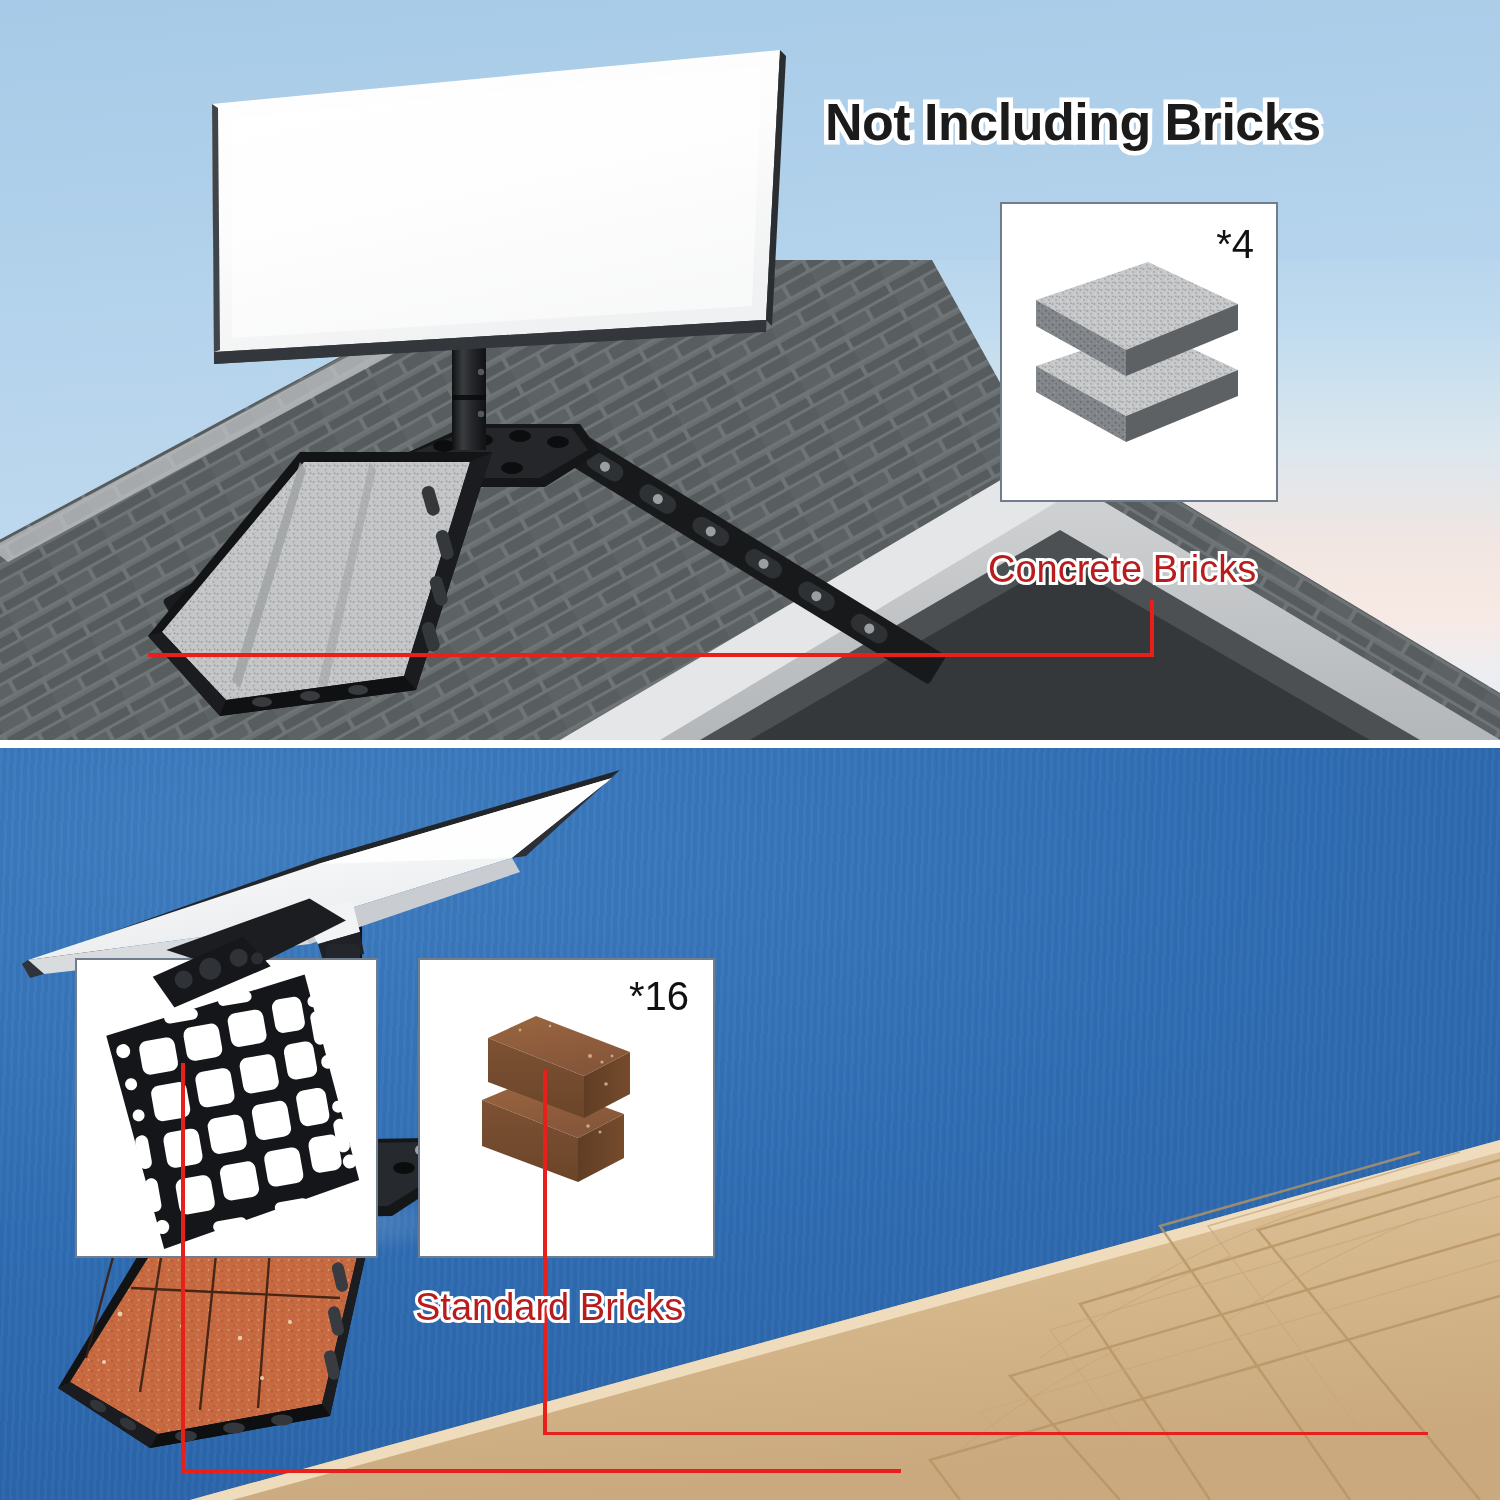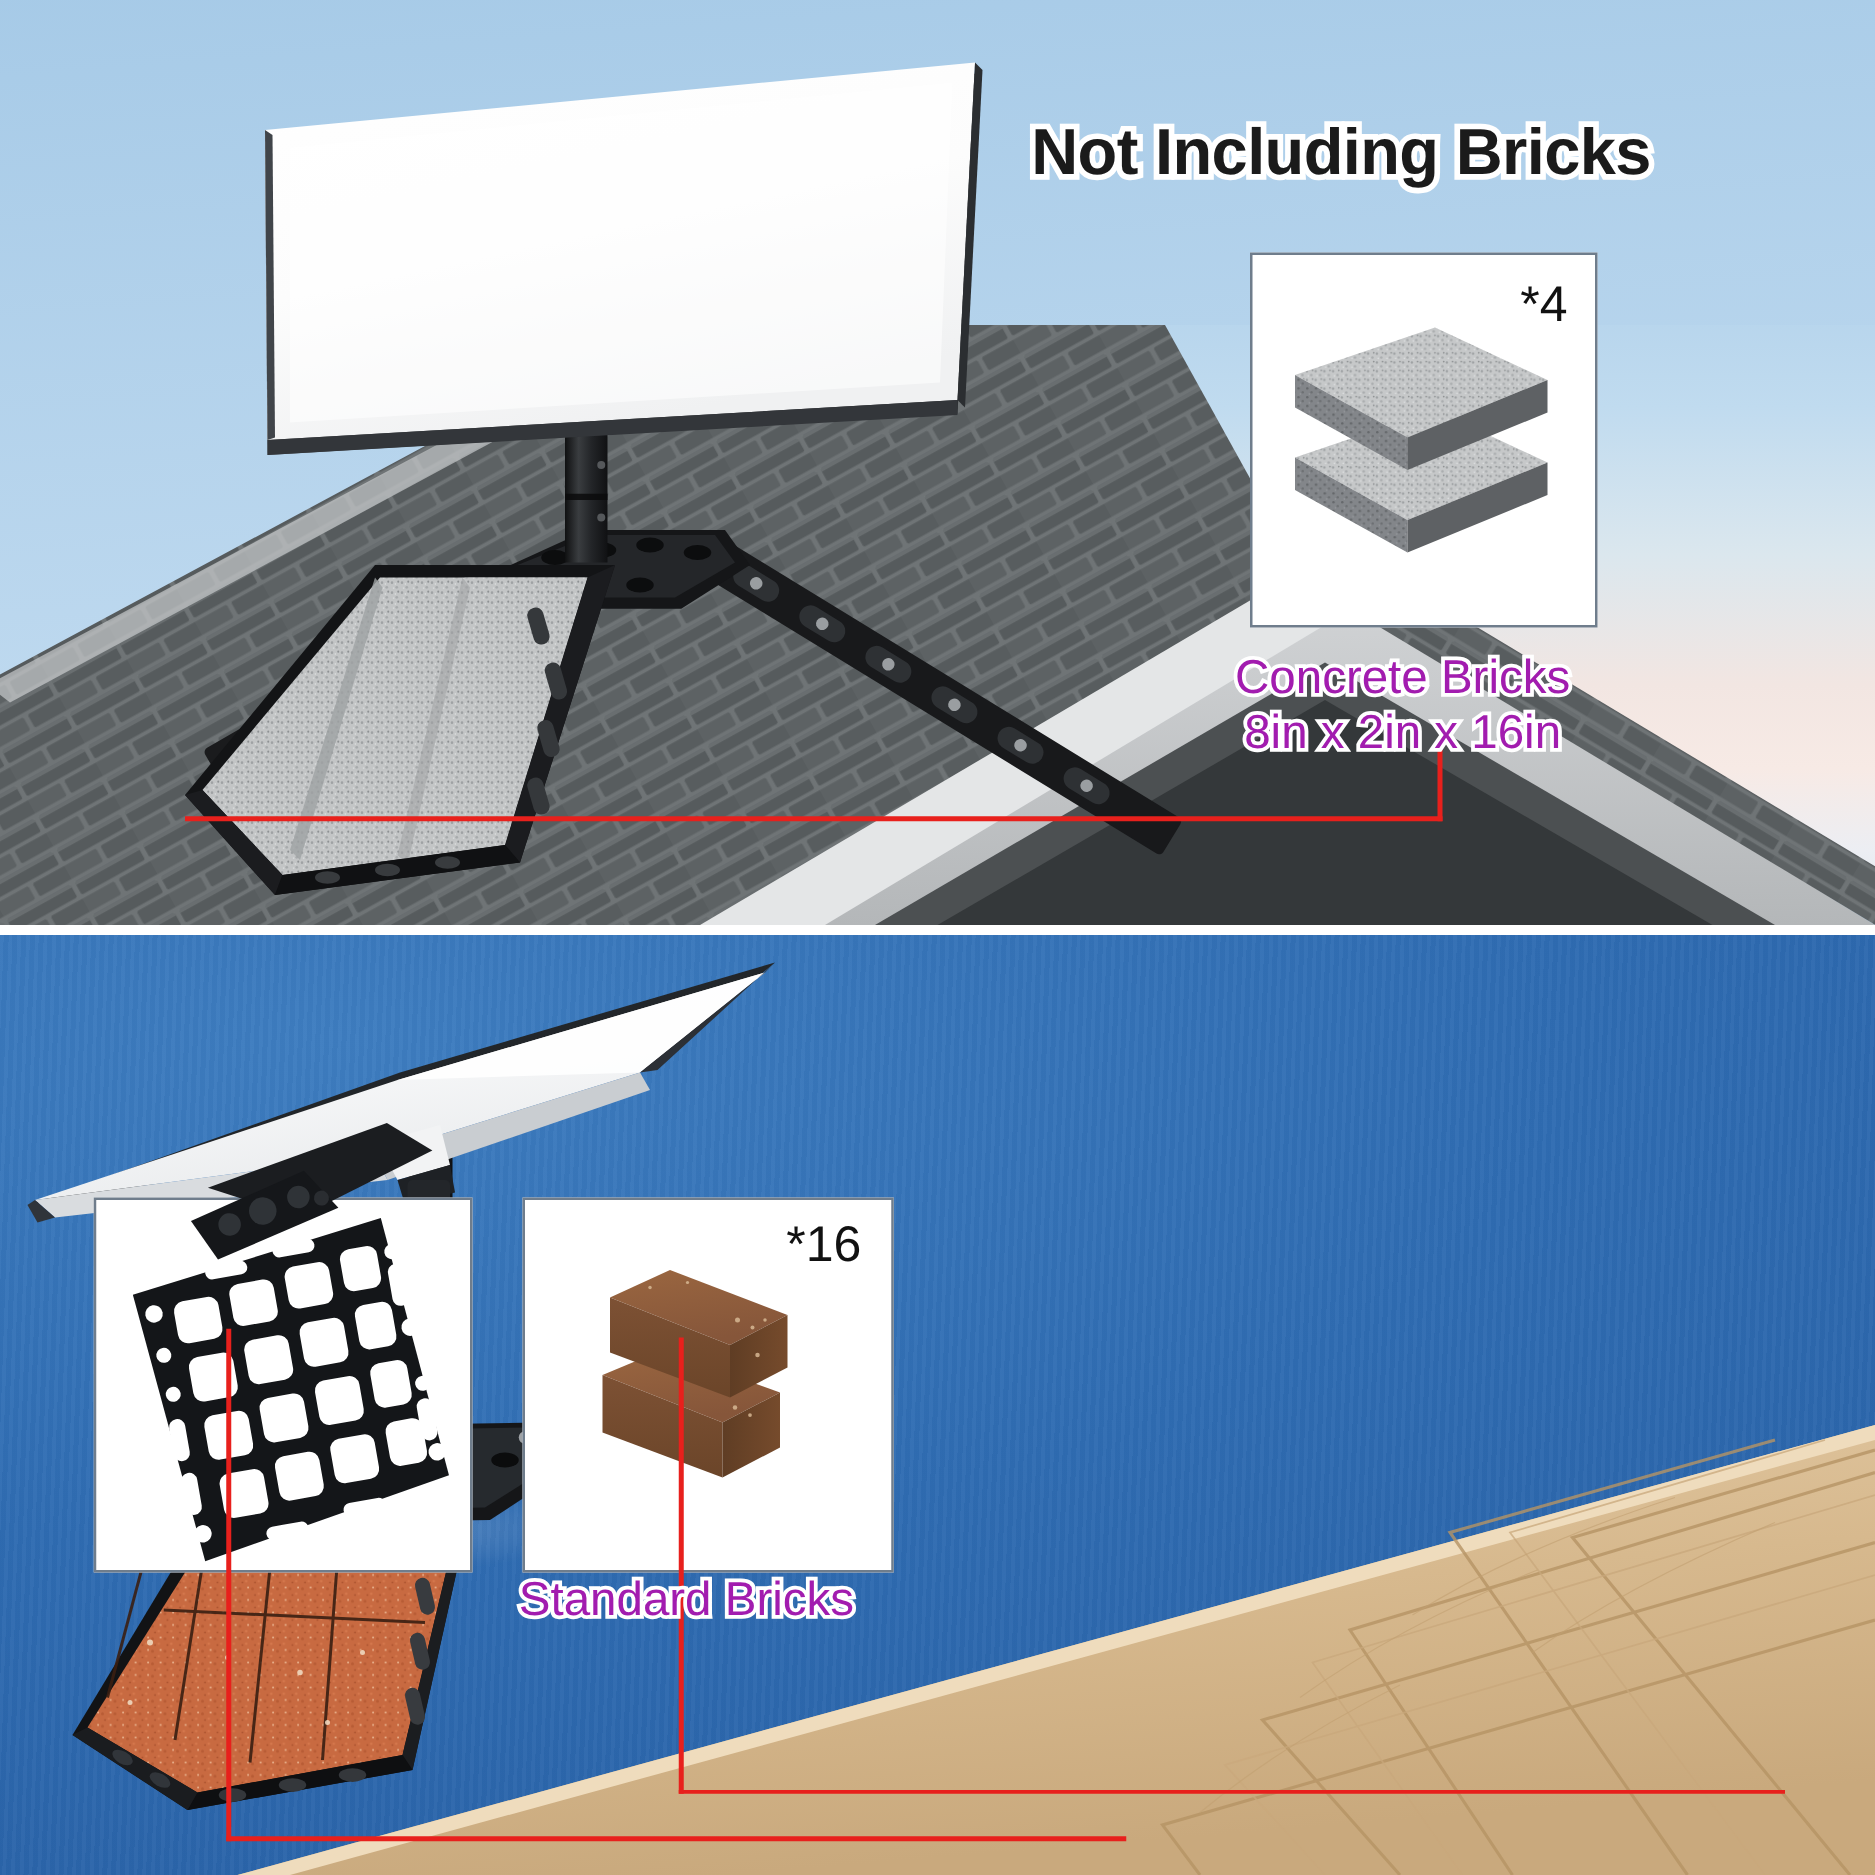--- a/index.html
+++ b/index.html
@@ -67,24 +67,25 @@
     -webkit-text-stroke: 9px #ffffff;
     paint-order: stroke fill;
     z-index: 25;
   }
   #headline-top    { left: 800px; top: 92px;  font-size: 52px; padding-left: 25px; }
 
   
   .callout {
     position: absolute; z-index: 26;
     font-size: 38px; line-height: 1.16;
-    color: #a21caf; font-weight: 500;
+    color: #b91c1c; font-weight: 500;
     white-space: nowrap;
     -webkit-text-stroke: 6px #ffffff;
     paint-order: stroke fill;
+    margin-top: 27px;
   }
   .callout .ln { display: block; }
   #callout-concrete { left: 988px; top: 520px; text-align: center; }
   #callout-tray     { left: 92px;  top: 1258px; }
   #callout-standard { left: 415px; top: 1258px; }
 
   
   .prod-card {
     position: absolute; background: #ffffff;
     border: 2px solid #6f7d8c; z-index: 20;
@@ -335,21 +336,20 @@
         <g>
           <path d="M 34 96 L 146 58 L 236 100 L 124 146 Z" fill="url(#cpTop)"></path>
           <path d="M 34 96 L 124 146 L 124 172 L 34 122 Z" fill="url(#cpSide)"></path>
           <path d="M 124 146 L 236 100 L 236 126 L 124 172 Z" fill="#5e6164"></path>
         </g>
       </svg>
     </div>
 
     <div class="callout" id="callout-concrete">
       <span class="ln">Concrete Bricks</span>
-      <span class="ln">8in x 2in x 16in</span>
     </div>
   </div>
 
   <div class="panel-divider"></div>
 
   <div class="panel" id="panel-bottom">
     <div class="sky-bottom"></div>
     <div class="cloud-wisp"></div>
 
     <svg class="scene" viewBox="0 0 1500 752" preserveAspectRatio="none">

